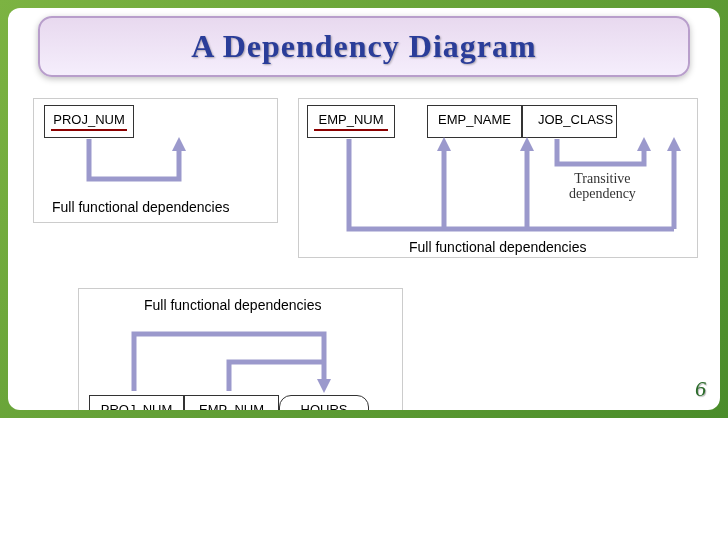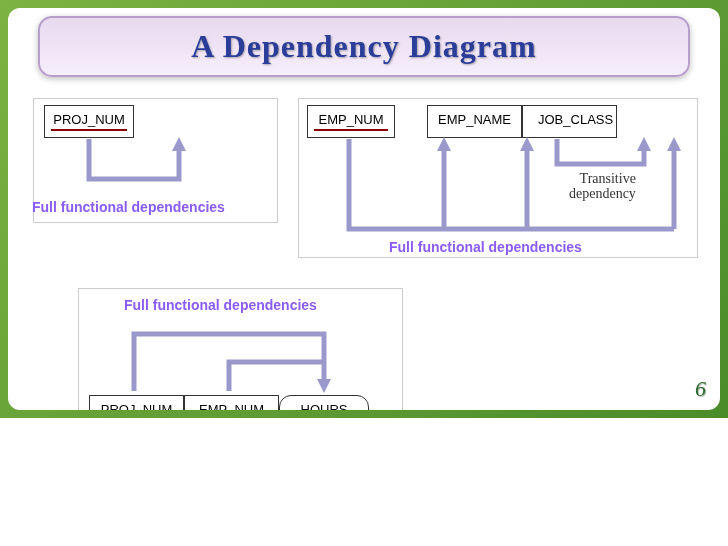--- a/index.html
+++ b/index.html
@@ -61,23 +61,24 @@
   }
   .underline::after {
     content: '';
     display: block;
     height: 2px;
     background: #8b0000;
     margin-top: 2px;
   }
   .label {
     position: absolute;
-    font-weight: bold;
+    font-weight: normal;
     font-size: 14px;
-    color: #8b5cf6;
+    color: #000000;
+    margin-left: 20px;
   }
   .trans-label {
     position: absolute;
     font-family: 'Times New Roman', serif;
     font-size: 14px;
     color: #333;
     text-align: center;
     line-height: 1.1;
   }
   svg.arrows { position: absolute; top: 0; left: 0; overflow: visible; }
@@ -127,21 +128,21 @@
           <path class="arrow-stroke" d="M 145 130 L 145 48"></path>
           <polygon class="arrow-head" points="145,38 138,52 152,52"></polygon>
           <path class="arrow-stroke" d="M 228 130 L 228 48"></path>
           <polygon class="arrow-head" points="228,38 221,52 235,52"></polygon>
           <path class="arrow-stroke" d="M 375 130 L 375 48"></path>
           <polygon class="arrow-head" points="375,38 368,52 382,52"></polygon>
 
           <path class="arrow-stroke" d="M 258 40 L 258 65 L 345 65 L 345 48"></path>
           <polygon class="arrow-head" points="345,38 338,52 352,52"></polygon>
         </svg>
-        <div class="trans-label" style="left:270px; top:72px;text-align:right;"><span style="white-space:pre-line;">Transitive
+        <div class="trans-label" style="left:270px; top:72px;"><span style="white-space:pre-line;">Transitive
 dependency</span></div>
         <div class="label" style="left:90px; top:140px;">Full functional dependencies</div>
       </div>
 
       <div class="diagram dg3">
         <div class="label" style="left:45px; top:8px;">Full functional dependencies</div>
         <svg class="arrows" width="325" height="150">
           <path class="arrow-stroke" d="M 55 102 L 55 45 L 245 45 L 245 94"></path>
           <path class="arrow-stroke" d="M 150 102 L 150 73 L 245 73"></path>
           <polygon class="arrow-head" points="245,104 238,90 252,90"></polygon>

